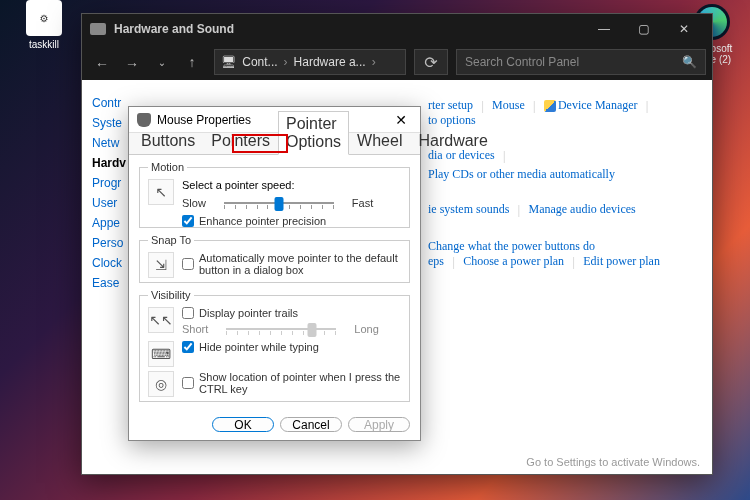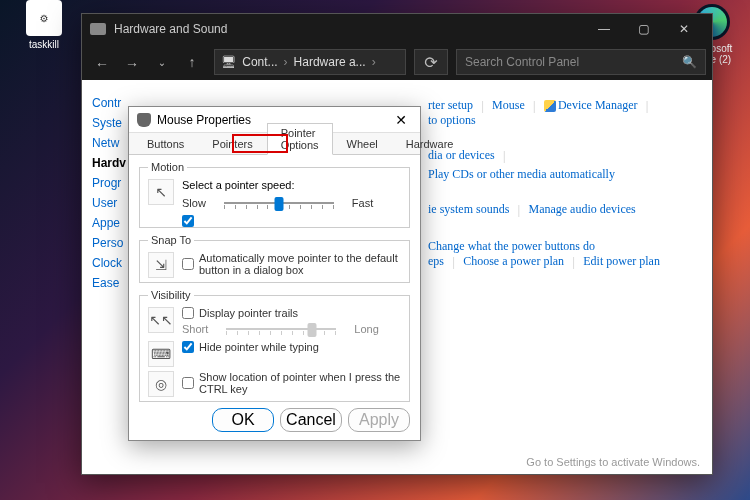--- a/index.html
+++ b/index.html
@@ -8,21 +8,21 @@
   .desktop-icon .icon-box { width: 36px; height: 36px; margin: 0 auto 3px; border-radius: 4px; display: flex; align-items: center; justify-content: center; }
   .taskkill-icon { top: 0px; left: 14px; }
   .taskkill-icon .icon-box { background: #fff; font-size: 10px; color: #333; }
   .edge-icon { top: 4px; right: 8px; }
   .edge-icon .icon-box { background: #0a1628; border-radius: 50%; }
   .edge-swirl { width: 30px; height: 30px; border-radius: 50%; background: conic-gradient(from 200deg, #0c59a4, #3cc4e0, #4fd87a, #0c59a4); }
 
   .cp-window { position: absolute; top: 13px; left: 81px; width: 632px; height: 462px; background: #fff; box-shadow: 0 8px 30px rgba(0,0,0,0.5); border: 1px solid #555; }
   .cp-titlebar { height: 30px; background: #1a1a1a; color: #ccc; display: flex; align-items: center; padding: 0 8px; font-size: 12px; }
   .cp-titlebar .sys-icon { width: 16px; height: 12px; margin-right: 8px; background: #888; border-radius: 2px; }
-  .cp-titlebar .title-text { flex: 1; }
+  .cp-titlebar .title-text { flex: 1; font-weight: bold; }
   .win-controls { display: flex; }
   .win-btn { width: 40px; height: 30px; display: flex; align-items: center; justify-content: center; color: #ccc; font-size: 12px; }
   .cp-toolbar { height: 36px; background: #1a1a1a; display: flex; align-items: center; padding: 0 6px; gap: 2px; }
   .nav-btn { width: 28px; height: 28px; display: flex; align-items: center; justify-content: center; color: #bbb; font-size: 14px; }
   .addr-bar { flex: 1; height: 26px; background: #2a2a2a; border: 1px solid #444; display: flex; align-items: center; padding: 0 6px; color: #ddd; font-size: 12px; gap: 6px; margin: 0 6px; }
   .addr-seg { white-space: nowrap; }
   .addr-chev { color: #888; }
   .refresh-area { width: 34px; height: 26px; background: #2a2a2a; border: 1px solid #444; display: flex; align-items: center; justify-content: center; color: #bbb; }
   .search-box { width: 250px; height: 26px; background: #2a2a2a; border: 1px solid #444; display: flex; align-items: center; padding: 0 8px; color: #888; font-size: 12px; margin-left: 6px; }
   .search-box .mag { margin-left: auto; }
@@ -38,41 +38,41 @@
   .cat .sep { color: #ddd; margin: 0 8px; }
   .shield { display:inline-block; width:12px; height:12px; background: linear-gradient(135deg,#ffd24a 50%,#2e7cd6 50%); border-radius:2px; margin-right:2px; vertical-align:-2px;}
   .watermark { position: absolute; right: 12px; bottom: 6px; color: #999; font-size: 11px; text-align: right; }
 
   .dlg { position: absolute; top: 106px; left: 128px; width: 293px; height: 335px; background: #fff; border: 1px solid #888; box-shadow: 0 6px 24px rgba(0,0,0,0.35); font-size: 11px; color: #000; }
   .dlg-title { height: 26px; display: flex; align-items: center; padding: 0 8px; border-bottom: 1px solid #e0e0e0; }
   .dlg-title .mouse-ico { width: 14px; height: 14px; margin-right: 6px; background: #666; border-radius: 3px 3px 6px 6px; }
   .dlg-title .tt { flex: 1; font-size: 12px; }
   .dlg-title .x { width: 22px; height: 20px; display: flex; align-items: center; justify-content: center; font-size: 14px; }
   .tabs { height: 22px; display: flex; align-items: flex-end; padding: 0 4px; border-bottom: 1px solid #ccc; background: #f7f7f7; }
-  .tab { padding: 3px 13px; font-size: 11px; color: #333; cursor: pointer; border: 1px solid transparent; position: relative; }
+  .tab { padding: 3px 7px; font-size: 16px; color: #333; cursor: pointer; border: 1px solid transparent; position: relative; }
   .tab.active { background: #fff; border: 1px solid #ccc; border-bottom: 1px solid #fff; top: 1px; }
   .tab-highlight { position: absolute; border: 2px solid #d80000; pointer-events: none; }
   .dlg-body { padding: 6px 10px 4px; }
   fieldset { border: 1px solid #ccc; margin-bottom: 6px; padding: 6px 8px 0; }
   legend { font-size: 11px; color: #333; padding: 0 3px; }
   .row { display: flex; align-items: flex-start; gap: 8px; margin-bottom: 4px; }
   .glyph { width: 26px; height: 26px; flex-shrink: 0; border: 1px solid #ddd; display: flex; align-items: center; justify-content: center; font-size: 14px; color: #555; background: #fafafa; }
   .slider-row { display: flex; align-items: center; gap: 18px; font-size: 11px; color: #333; }
   .slider { position: relative; width: 110px; height: 16px; }
   .slider .track { position: absolute; top: 7px; left: 0; right: 0; height: 2px; background: #999; }
   .slider .ticks { position: absolute; top: 10px; left: 0; right: 0; height: 4px; display: flex; justify-content: space-between; }
   .slider .ticks i { width: 1px; height: 4px; background: #999; }
   .slider .thumb { position: absolute; top: 2px; width: 9px; height: 14px; background: #0078d4; border-radius: 2px; transform: translateX(-50%); }
   .slider.disabled .track, .slider.disabled .ticks i { background: #ccc; }
   .slider.disabled .thumb { background: #ccc; }
   .chk { display: flex; align-items: center; gap: 5px; font-size: 11px; color: #333; }
   .chk input { width: 12px; height: 12px; accent-color: #0078d4; }
   .label-muted { color: #888; }
   .dlg-footer { position: absolute; bottom: 8px; right: 10px; display: flex; gap: 6px; }
-  .dlg-btn { min-width: 62px; height: 24px; font-size: 16px; border: 1px solid #aaa; background: #fdfdfd; border-radius: 10px; cursor: pointer; }
+  .dlg-btn { min-width: 62px; height: 15px; font-size: 12px; border: 1px solid #aaa; background: #fdfdfd; border-radius: 10px; cursor: pointer; }
   .dlg-btn.primary { border-color: #0078d4; }
   .dlg-btn:disabled { color: #aaa; cursor: default; }
 </style>
 </head>
 <body>
 
 <div class="desktop-icon taskkill-icon">
   <div class="icon-box">⚙</div>
   <span>taskkill</span>
 </div>
@@ -213,20 +213,21 @@
                   <i></i>
                 </div>
               <div class="thumb" style="left:50%"></div>
             </div>
             <span>Fast</span>
           </div>
         </div>
       </div>
       <div class="chk" style="margin-left:34px">
         <input type="checkbox" checked="" style="">
+        <span>Enhance pointer precision</span>
       </div>
     </fieldset>
 
     <fieldset>
       <legend>Snap To</legend>
       <div class="row">
         <div class="glyph">⇲</div>
         <label class="chk" style="flex:1">
           <input type="checkbox" style="">
           <span>Automatically move pointer to the default button in a dialog box</span>

